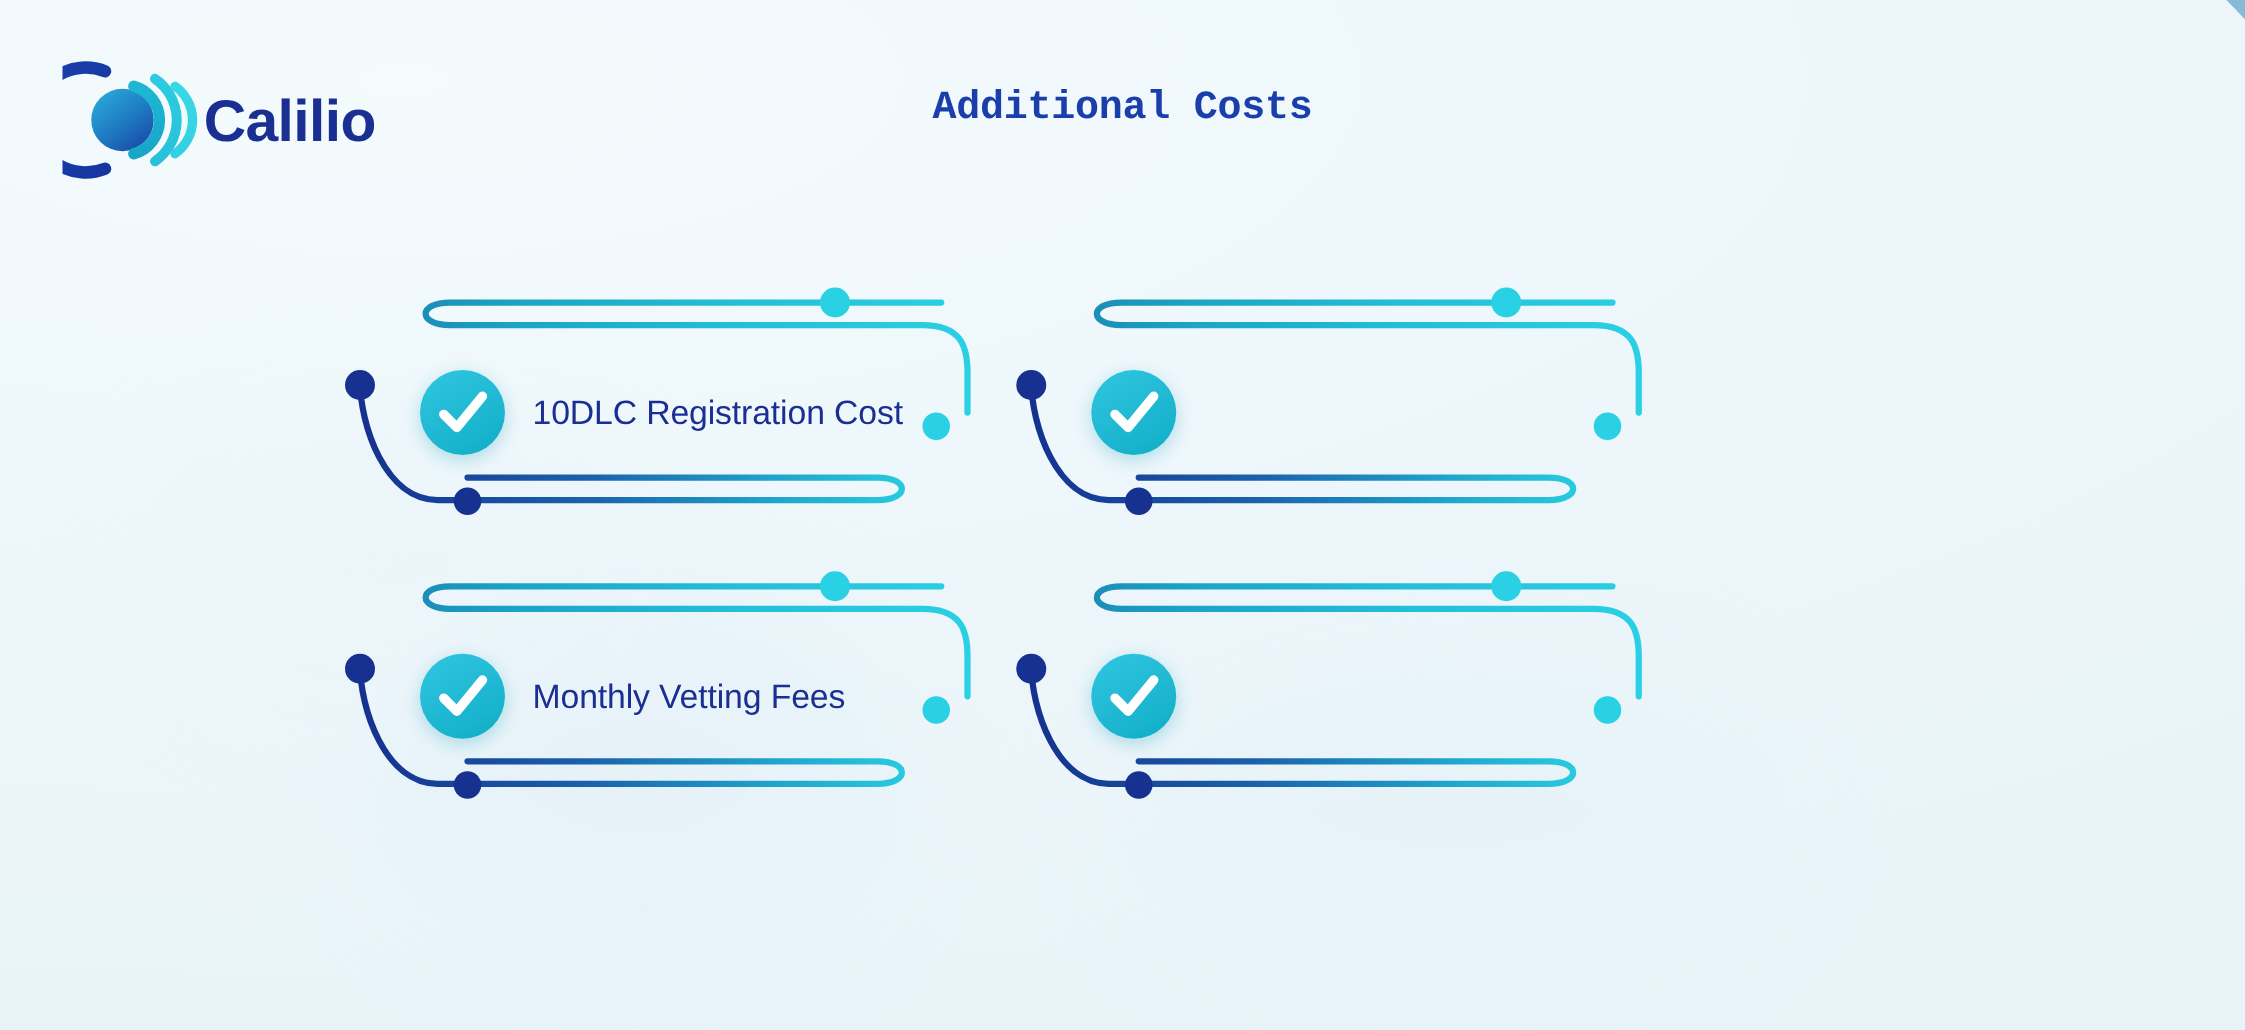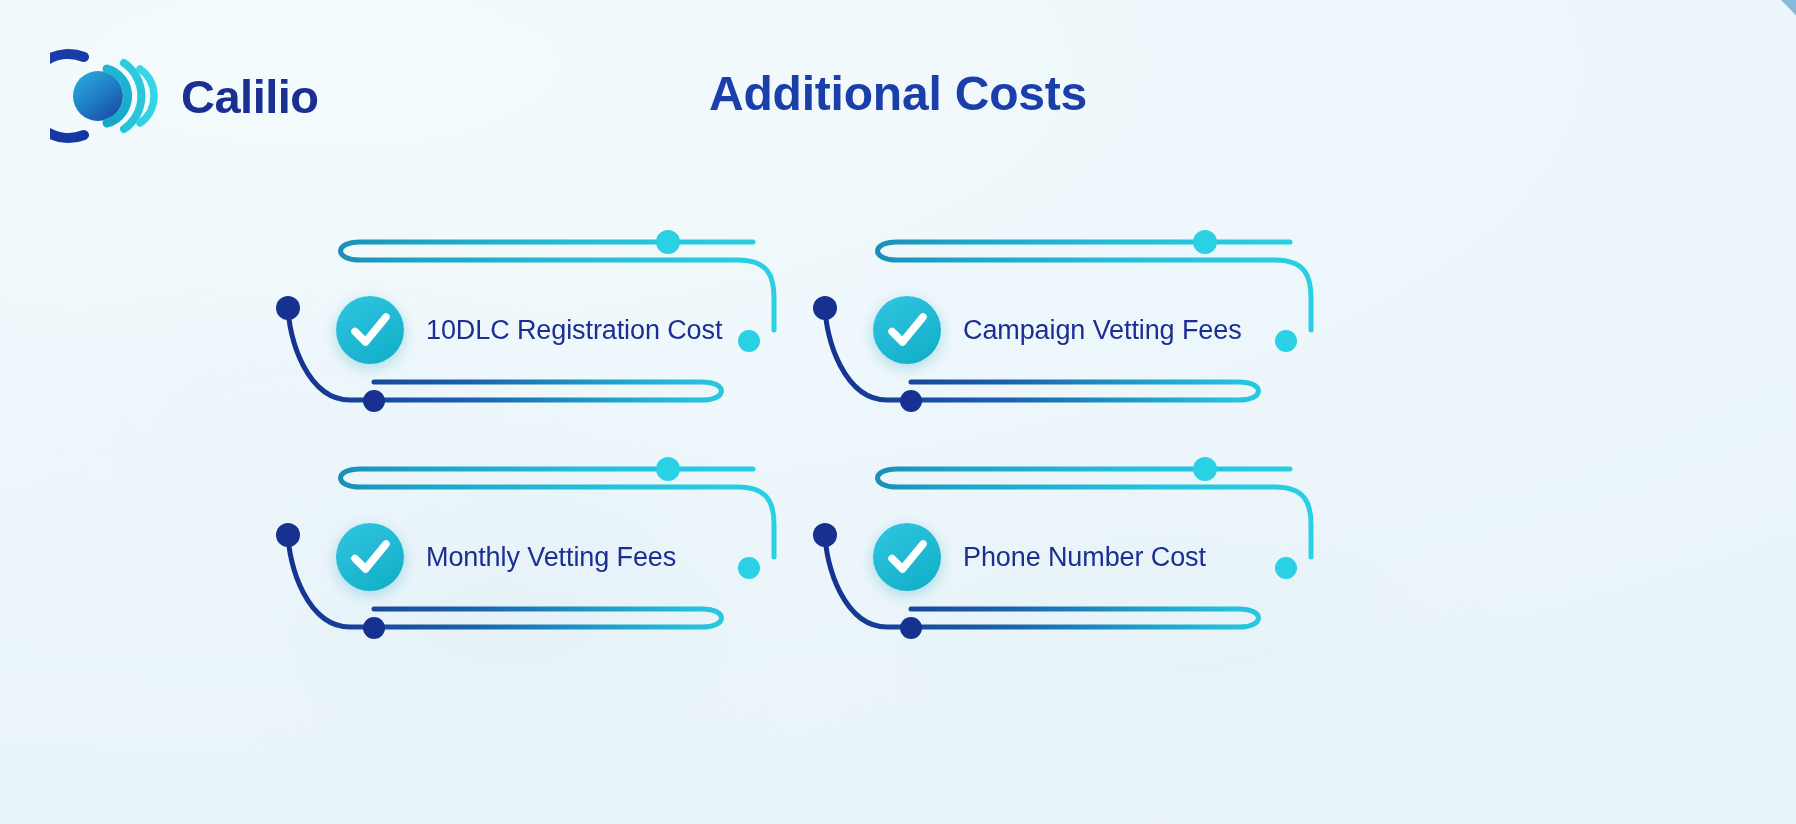--- a/index.html
+++ b/index.html
@@ -15,30 +15,30 @@
   .corner-arc{position:absolute;top:-250px;right:-170px;width:760px;height:760px;
       pointer-events:none;}
 
   
   .bg-blob{position:absolute;border-radius:50%;filter:blur(42px);opacity:.5;}
   .blob-a{width:420px;height:300px;left:300px;top:470px;background:#e4f1f8;}
   .blob-b{width:520px;height:260px;left:900px;top:520px;background:#e6f2f8;}
   .blob-c{width:380px;height:240px;left:120px;top:330px;background:#eaf5fa;}
 
   
-  .logo{position:absolute;left:50px;top:47px;display:flex;align-items:center;gap:18px;}
+  .logo{position:absolute;left:50px;top:47px;display:flex;align-items:center;}
   .logo-mark{width:113px;height:98px;flex:none;}
   .logo-word{font-size:47px;font-weight:700;color:#1b2f93;letter-spacing:-0.5px;
       line-height:1;}
 
   
   .heading{position:absolute;left:0;right:0;top:68px;text-align:center;
       pointer-events:none;}
-  .heading-line1{font-size:48px;font-weight:700;color:#1b3faa;letter-spacing:-0.2px;
-      line-height:1.1;margin:0;}
+  .heading-line1{font-size:32px;font-weight:700;color:#1b3faa;letter-spacing:-0.2px;
+      line-height:1.1;margin:0;font-family:Liberation Mono, monospace;}
   .heading-line2{font-size:44px;font-weight:400;color:#3b4149;letter-spacing:-0.2px;
       line-height:1.42;margin:0;white-space:nowrap;}
   .heading-line2 .accent{font-weight:700;color:#1b3faa;}
 
   
   .grid{position:absolute;left:0;top:222px;width:1796px;height:470px;}
   .card{position:absolute;width:560px;height:215px;}
   .card-0{left:268px;top:0px;}
   .card-1{left:805px;top:0px;}
   .card-2{left:268px;top:227px;}
@@ -177,21 +177,20 @@
         <path d="M 20 82 C 20 118 40 178 82 178 L 434 178 C 460 178 460 160 434 160 L 106 160" fill="none" stroke="url(#blueLoop1)" stroke-width="5" stroke-linecap="round"></path>
         <circle cx="20" cy="86" r="12" fill="#16318f"></circle>
         <circle cx="106" cy="179" r="11" fill="#16318f"></circle>
       </svg>
       <div class="card-body">
         <span class="check">
           <svg width="68" height="68" viewBox="0 0 68 68">
             <path d="M19 35.5 L29.5 46 L50 21" fill="none" stroke="#ffffff" stroke-width="7.5" stroke-linecap="round" stroke-linejoin="round"></path>
           </svg>
         </span>
-        <span class="card-label">Campaign Vetting Fees</span>
       </div>
     </div>
 
     <div class="card card-2">
       <svg class="card-svg" viewBox="0 0 560 215">
         <defs>
           <linearGradient id="tealLoop2" x1="0" y1="0" x2="1" y2="0">
             <stop offset="0%" stop-color="#1b8fb8"></stop>
             <stop offset="18%" stop-color="#1ba5c6"></stop>
             <stop offset="55%" stop-color="#23bdd8"></stop>
@@ -243,18 +242,17 @@
         <path d="M 20 82 C 20 118 40 178 82 178 L 434 178 C 460 178 460 160 434 160 L 106 160" fill="none" stroke="url(#blueLoop3)" stroke-width="5" stroke-linecap="round"></path>
         <circle cx="20" cy="86" r="12" fill="#16318f"></circle>
         <circle cx="106" cy="179" r="11" fill="#16318f"></circle>
       </svg>
       <div class="card-body">
         <span class="check">
           <svg width="68" height="68" viewBox="0 0 68 68">
             <path d="M19 35.5 L29.5 46 L50 21" fill="none" stroke="#ffffff" stroke-width="7.5" stroke-linecap="round" stroke-linejoin="round"></path>
           </svg>
         </span>
-        <span class="card-label">Phone Number Cost</span>
       </div>
     </div>
 
   </div>
 </div>
 
 </body></html>

